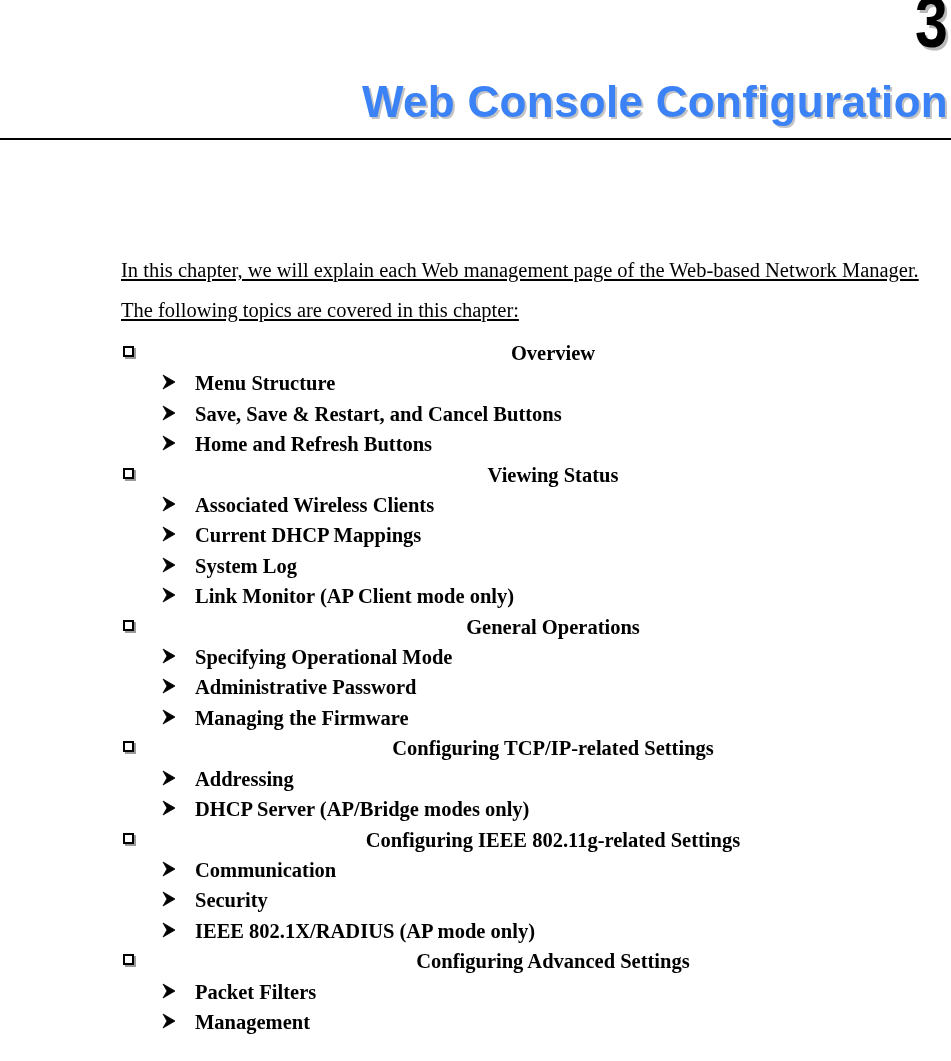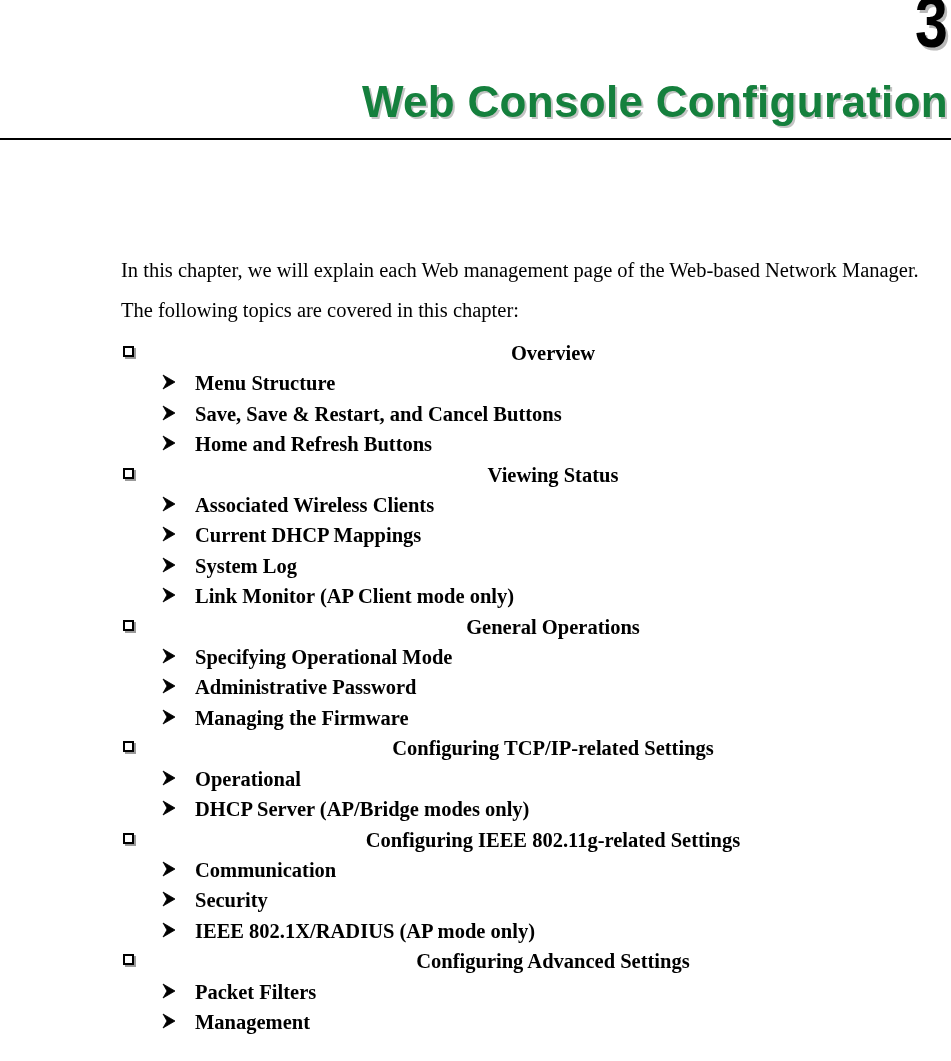--- a/index.html
+++ b/index.html
@@ -39,21 +39,21 @@
   }
   .chapter-title {
     position: absolute;
     right: 3px;
     top: 78px;
     font-family: "Liberation Sans", "DejaVu Sans", sans-serif;
     font-weight: bold;
     font-size: 44px;
     line-height: 48px;
     letter-spacing: 0.3px;
-    color: #15803d;
+    color: #3b82f6;
     text-shadow: 2px 2px 0 #c4c4c4;
     white-space: nowrap;
   }
   .header-rule {
     position: absolute;
     left: 0;
     top: 138px;
     width: 951px;
     height: 0;
     border-top: 2px solid #000000;
@@ -66,20 +66,21 @@
     top: 160px;
     width: 951px;
   }
   .intro-para {
     position: relative;
     margin: 0;
     padding: 0 0 0 121px;
     font-size: 20.5px;
     line-height: 30px;
     white-space: nowrap;
+    text-decoration: underline;
   }
   .intro-para.first { margin-top: 95px; }
   .intro-para.second { margin-top: 10px; }
 
   .topic-list {
     list-style: none;
     margin: 13px 0 0 0;
     padding: 0;
   }
   .topic-group { margin: 0; padding: 0; }
@@ -256,21 +257,21 @@
         <span class="bullet-square"></span>
         <span>Configuring TCP/IP-related Settings</span>
       </div>
       <ul class="sub-list">
         <li class="sub-item">
           <span class="bullet-arrow">
             <svg width="18" height="20" viewBox="0 0 18 20">
                 <path d="M2 3 L14 10 L2 17 L6 10 Z" fill="#000" stroke="#000" stroke-width="0.8"></path>
               </svg>
           </span>
-          <span>Operational</span>
+          <span>Addressing</span>
         </li>
         <li class="sub-item">
           <span class="bullet-arrow">
             <svg width="18" height="20" viewBox="0 0 18 20">
                 <path d="M2 3 L14 10 L2 17 L6 10 Z" fill="#000" stroke="#000" stroke-width="0.8"></path>
               </svg>
           </span>
           <span>DHCP Server (AP/Bridge modes only)</span>
         </li>
       </ul>

